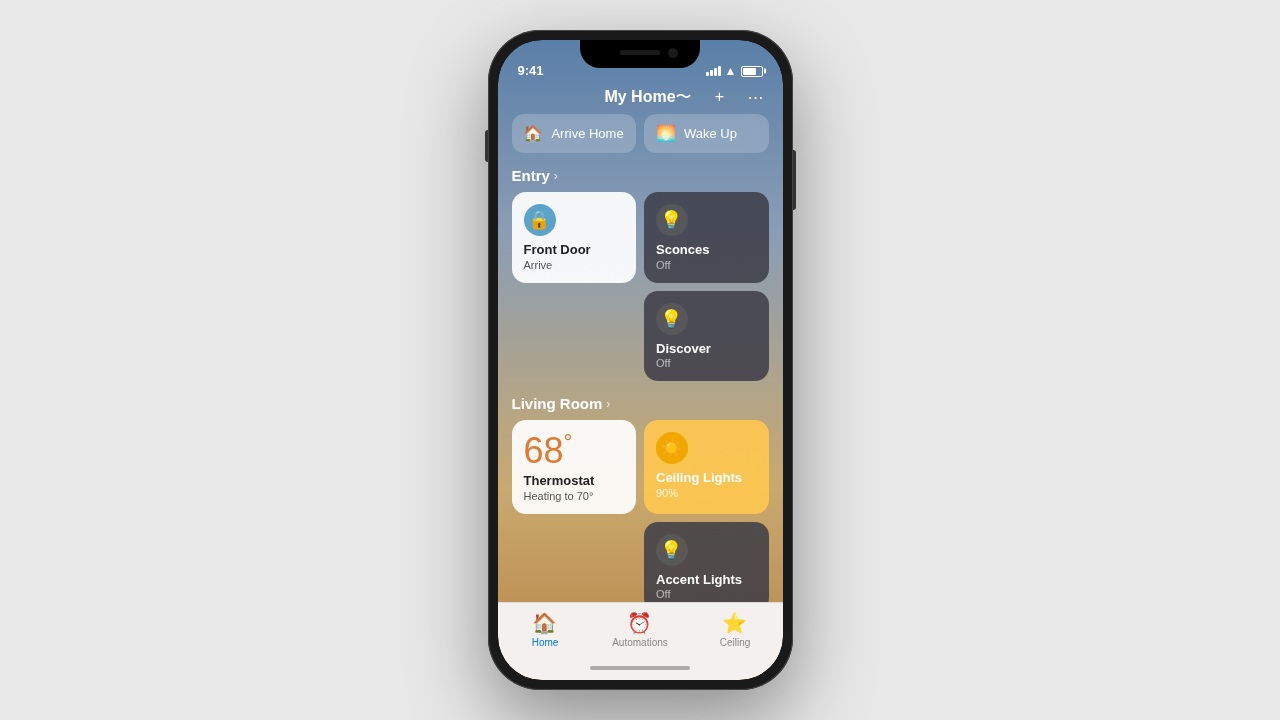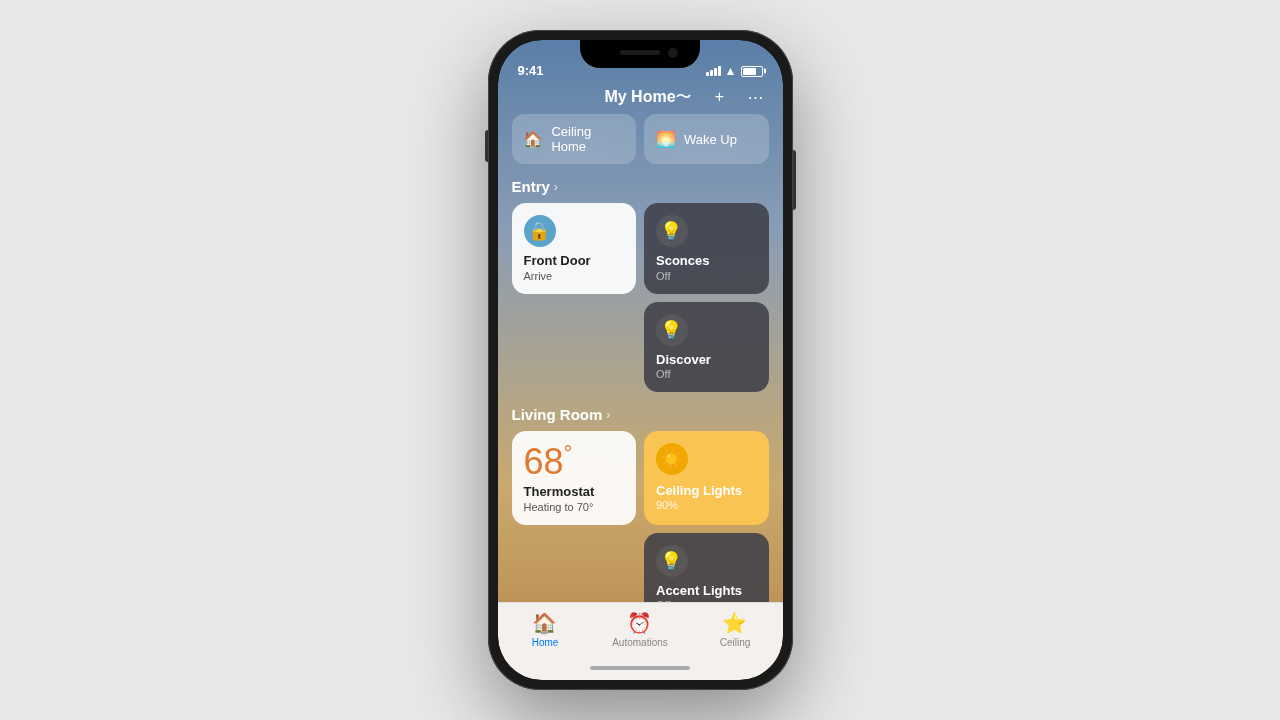--- a/index.html
+++ b/index.html
@@ -417,21 +417,21 @@
     .home-indicator-bar {
       width: 100px;
       height: 4px;
       background: #aaa;
       border-radius: 2px;
     }
 
     .device-card-row {
       display: flex;
       flex-direction: column;
-      justify-content: center;
+      justify-content: flex-start;
       flex: 1;
     }
   </style>
 </head>
 <body>
 
 <div class="phone-outer">
   <div class="phone-inner">
     <div class="notch">
       <div class="notch-speaker"></div>
@@ -462,21 +462,21 @@
           <div class="header-btn">+</div>
           <div class="header-btn">⋯</div>
         </div>
       </div>
 
       <div class="scroll-content">
 
         <div class="automation-row">
           <div class="automation-card">
             <span class="automation-icon">🏠</span>
-            <span class="automation-label">Ceiling Home</span>
+            <span class="automation-label">Arrive Home</span>
           </div>
           <div class="automation-card">
             <span class="automation-icon">🌅</span>
             <span class="automation-label">Wake Up</span>
           </div>
         </div>
 
         <div class="section-header">
           <span class="section-title">Entry</span>
           <span class="section-chevron">›</span>

